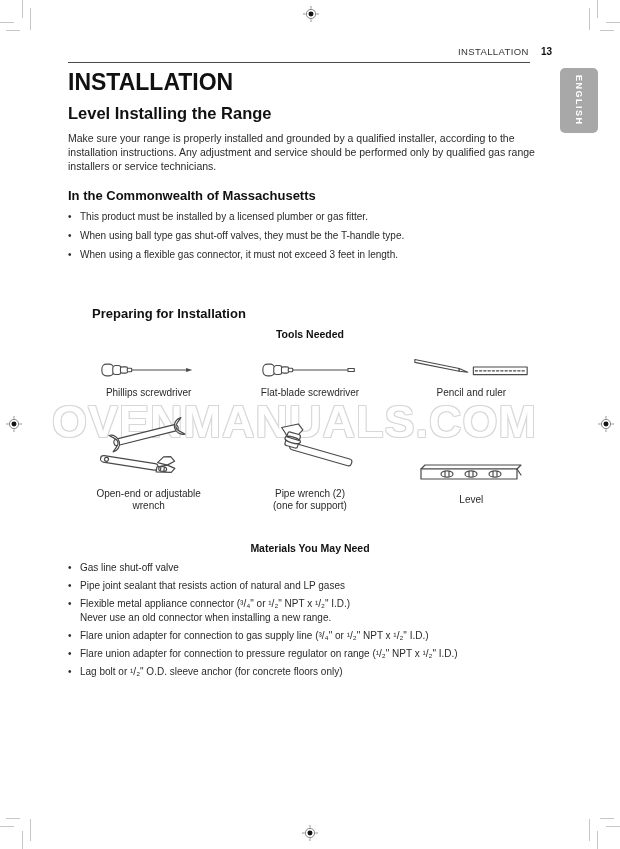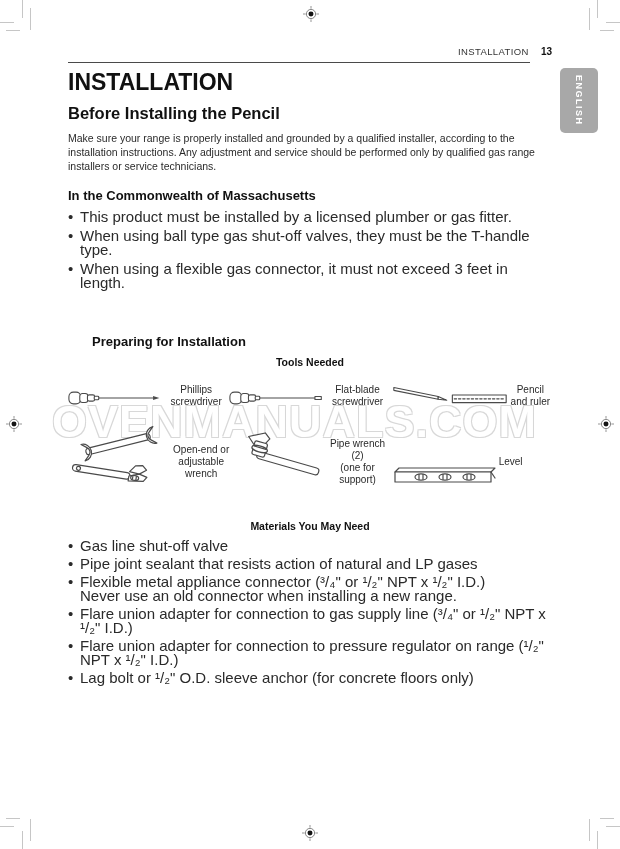--- a/index.html
+++ b/index.html
@@ -39,29 +39,29 @@
   
   .content{position:absolute;left:68px;top:70px;width:484px;z-index:2;}
   h1.title{font-size:23px;line-height:1.1;margin:0 0 9px 0;color:#111;font-weight:bold;}
   h2.sub{font-size:16.5px;line-height:1.15;margin:0 0 8px 0;color:#111;font-weight:bold;}
   p.body{font-size:10.5px;line-height:14px;margin:0 0 15px 0;color:#2a2a2a;}
   h3.sect{font-size:13px;margin:0 0 7px 0;color:#111;font-weight:bold;}
   h3.sect.preparing{margin-top:44px;padding-left:24px;}
   h4.minor{font-size:10.5px;margin:0 0 8px 0;color:#111;font-weight:bold;text-align:center;}
   h4.minor.materials{margin-top:30px;margin-bottom:7px;}
   ul.blist{list-style:none;margin:0;padding:0;}
-  ul.blist li{display:flex;font-size:15px;line-height:14px;margin-bottom:5px;color:#2a2a2a;}
+  ul.blist li{display:flex;font-size:10px;line-height:14px;margin-bottom:5px;color:#2a2a2a;}
   ul.blist.materials li{margin-bottom:4px;}
   ul.blist .dot{width:12px;flex:0 0 12px;text-align:left;}
   ul.blist .dot::before{content:"\2022";color:#2a2a2a;}
   ul.blist .btext{white-space:pre-line;flex:1;}
   
   .tool-row{display:flex;width:484px;}
   .tool-row.r2{margin-top:18px;}
-  .tool-cell{flex:1 1 33.3%;display:flex;align-items:center;}
+  .tool-cell{flex:1 1 33.3%;display:flex;flex-direction:column;align-items:center;justify-content:center;}
   .tool-art{display:flex;align-items:flex-end;justify-content:center;}
   .tool-row.r1 .tool-art{height:32px;}
   .tool-row.r2 .tool-art{height:64px;}
   .tool-label{font-size:10px;line-height:12px;text-align:center;margin-top:7px;color:#2a2a2a;white-space:pre-line;}
   svg .ln{fill:none;stroke:#4a4a4a;stroke-width:1.2;stroke-linejoin:round;stroke-linecap:round;}
   svg .fw{fill:#ffffff;stroke:#4a4a4a;stroke-width:1.2;stroke-linejoin:round;}
 </style>
 </head>
 <body>
 
@@ -129,21 +129,21 @@
     <div class="labels">
       <span class="sec">INSTALLATION</span>
       <span class="pg">13</span>
     </div>
   </div>
 
   <div class="watermark">OVENMANUALS.COM</div>
 
   <div class="content">
     <h1 class="title">INSTALLATION</h1>
-    <h2 class="sub">Before Installing the Pencil</h2>
+    <h2 class="sub">Level Installing the Range</h2>
     <p class="body">Make sure your range is properly installed and grounded by a qualified installer, according to the installation instructions. Any adjustment and service should be performed only by qualified gas range installers or service technicians.</p>
 
     <h3 class="sect">In the Commonwealth of Massachusetts</h3>
     <ul class="blist">
       <li>
           <span class="dot"></span>
           <span class="btext">This product must be installed by a licensed plumber or gas fitter.</span>
         </li>
       <li>
           <span class="dot"></span>

